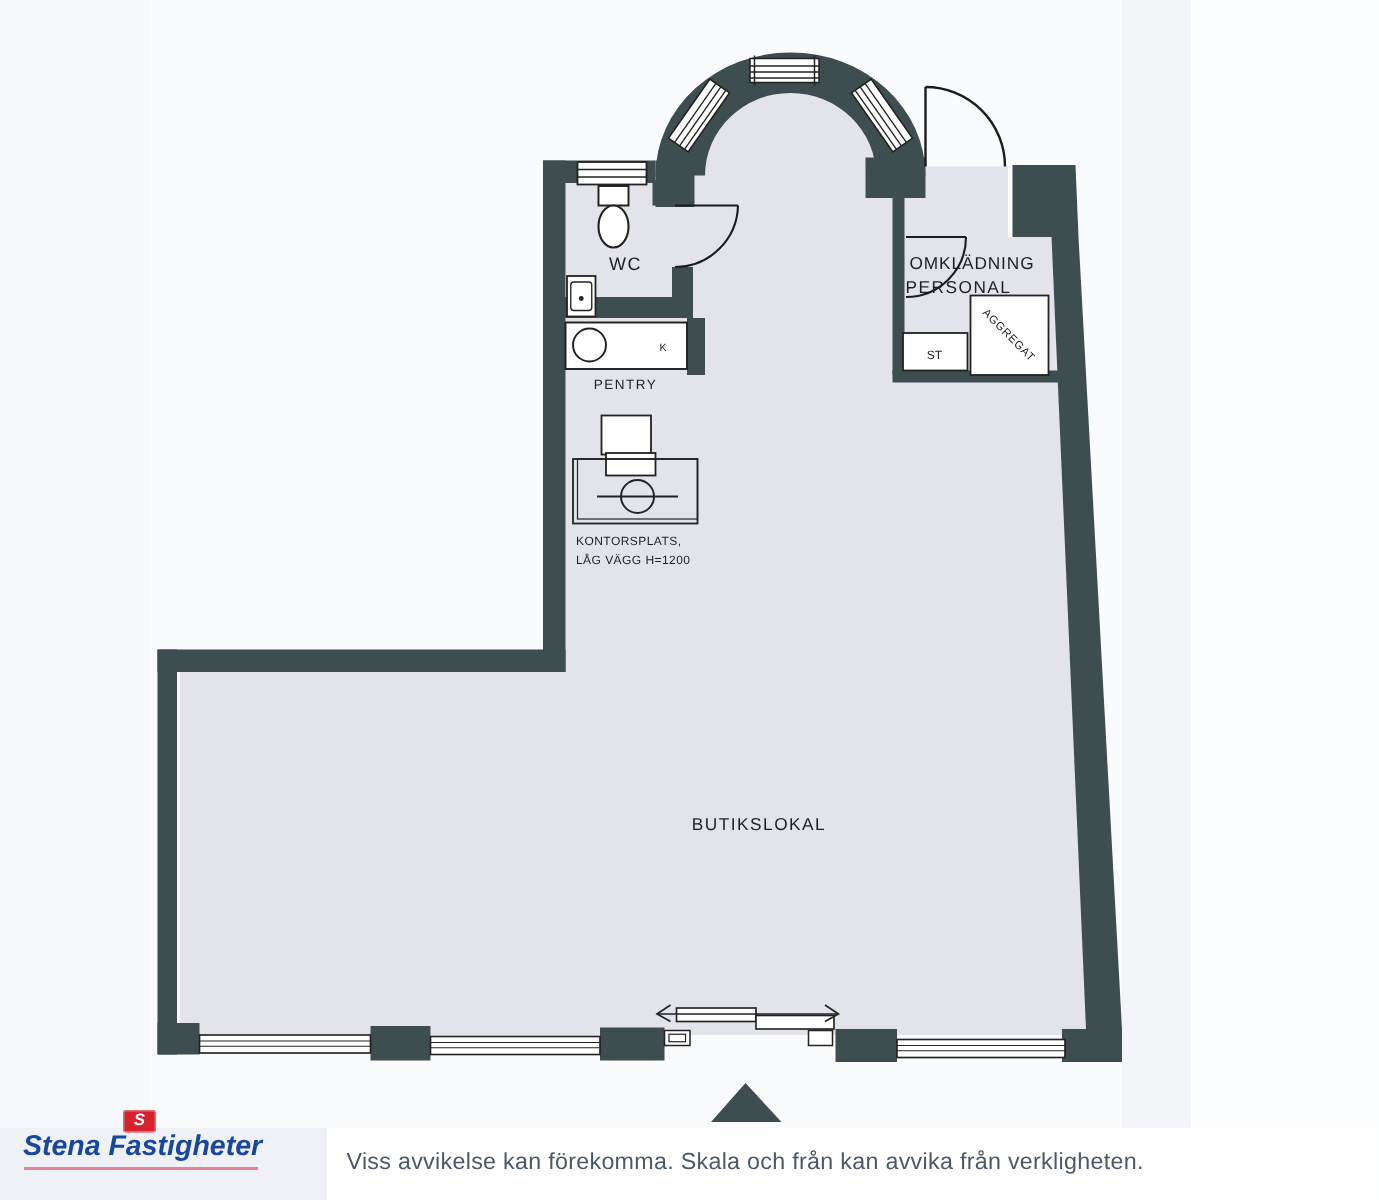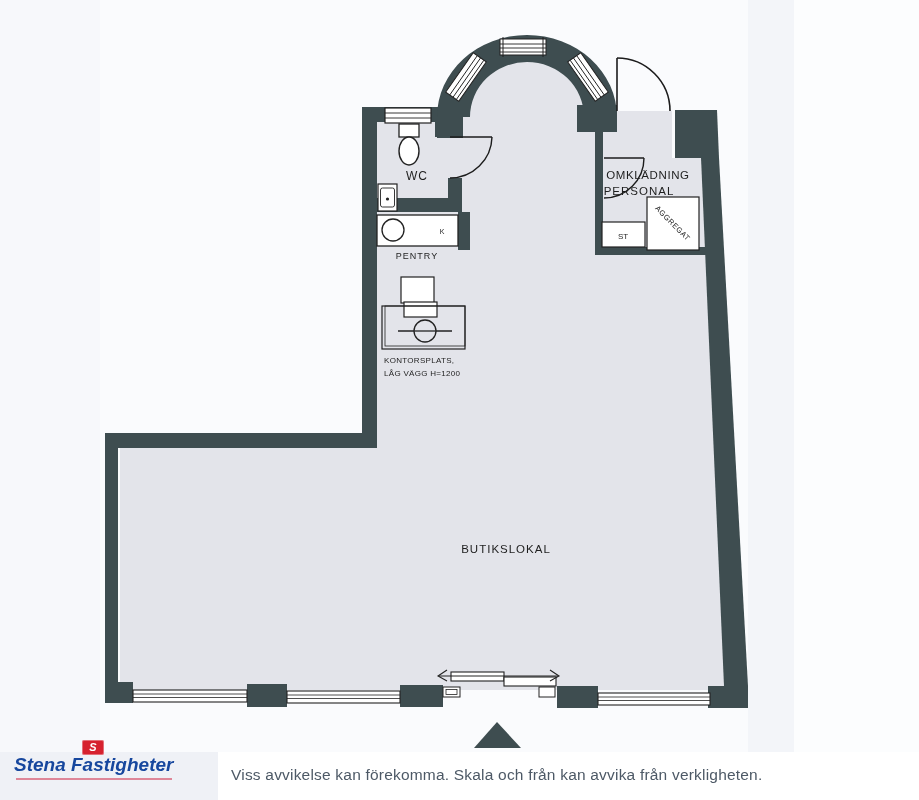--- a/index.html
+++ b/index.html
@@ -2,20 +2,21 @@
 <html><head>
 <meta charset="utf-8">
 <style>
   html,body{margin:0;padding:0;}
   .page{
     position:relative;
     width:919px;height:800px;
     background:#fafbfd;
     overflow:hidden;
     font-family:"Liberation Sans", sans-serif;
+    text-align:center;
   }
   .band{position:absolute;top:0;height:752px;}
   .band.b1{left:0;width:100px;background:#f7f8fb;}
   .band.b2{left:748px;width:46px;background:#f3f5f9;}
   .band.b3{left:794px;width:125px;background:#fcfdfe;}
   svg text{
     font-family:"Liberation Sans", sans-serif;
     fill:#1e1e1e;
   }
   .footer-strip{position:absolute;left:0;top:752px;width:919px;height:48px;background:#ffffff;}

